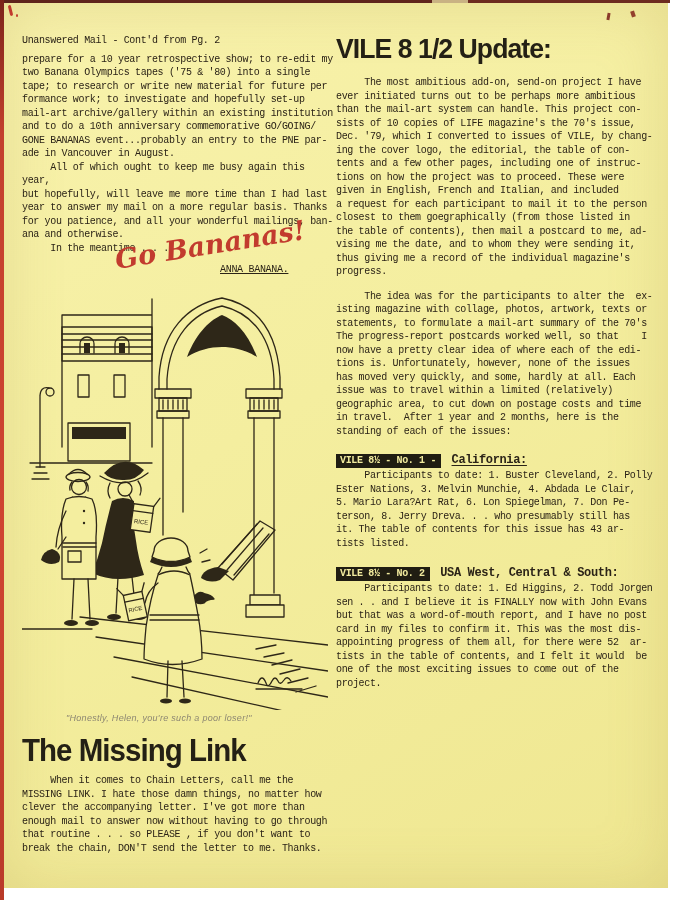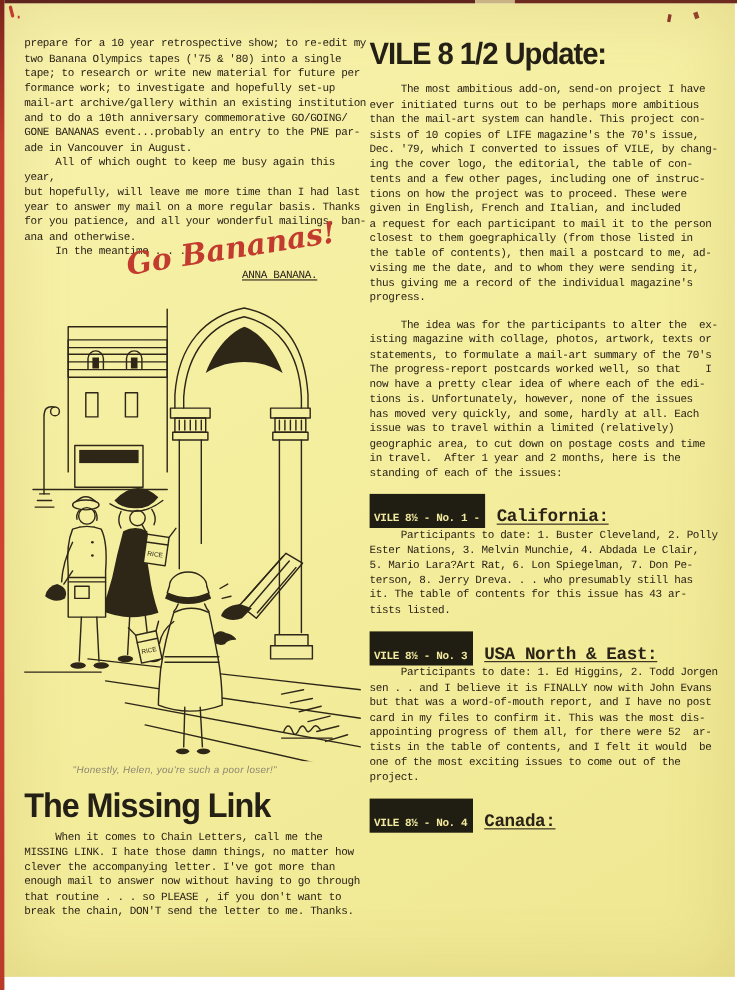--- a/index.html
+++ b/index.html
@@ -57,45 +57,46 @@
   .caption{
     margin:3px 0 12px 44px;color:#8d8772;font-style:italic;
     font-size:9px;letter-spacing:.3px;
   }
 
   .sec-head{margin:0 0 1px 0;white-space:nowrap;}
   .bar{
     display:inline-block;background:#201d12;color:#f2eb9e;
     font-family:"Liberation Mono","DejaVu Sans Mono",monospace;
     font-size:10px;font-weight:bold;letter-spacing:-0.35px;
-    padding:18px 5px 2px 4px;
+    padding:1px 5px 2px 4px;
   }
   .sec-label{
     font-family:"Liberation Mono","DejaVu Sans Mono",monospace;
-    font-size:16px;font-weight:bold;letter-spacing:-0.35px;color:#2b2317;
+    font-size:12px;font-weight:bold;letter-spacing:-0.35px;color:#2b2317;
     margin-left:6px;
   }
   .underlined{text-decoration:underline;text-underline-offset:2px;}
   .sec-body{margin-bottom:12px;}
   .footer{ text-align:right;padding-right:6px;margin-top:1px;}
 </style>
 </head>
 <body>
 
 <div class="paper"></div>
 <div class="edge-left"></div>
 <div class="edge-top-a"></div>
 <div class="edge-top-notch"></div>
 <div class="edge-top-b"></div>
 <div class="mark mark-tl"></div>
 <div class="mark mark-tl2"></div>
 <div class="mark mark-tr1"></div>
 <div class="mark mark-tr2"></div>
 
 <div class="col col-left">
+  <div class="mono cont-head">Unanswered Mail - Cont'd from Pg. 2</div>
   <div class="mono para">prepare for a 10 year retrospective show; to re-edit my
 two Banana Olympics tapes ('75 &amp; '80) into a single
 tape; to research or write new material for future per
 formance work; to investigate and hopefully set-up
 mail-art archive/gallery within an existing institution
 and to do a 10th anniversary commemorative GO/GOING/
 GONE BANANAS event...probably an entry to the PNE par-
 ade in Vancouver in August.</div>
   <div class="mono para">     All of which ought to keep me busy again this year,
 but hopefully, will leave me more time than I had last
@@ -272,41 +273,37 @@
     </div>
     <div class="mono para sec-body">     Participants to date: 1. Buster Cleveland, 2. Polly
 Ester Nations, 3. Melvin Munchie, 4. Abdada Le Clair,
 5. Mario Lara?Art Rat, 6. Lon Spiegelman, 7. Don Pe-
 terson, 8. Jerry Dreva. . . who presumably still has
 it. The table of contents for this issue has 43 ar-
 tists listed.</div>
   </div>
 
   <div class="section">
+    <div class="sec-head">
+      <span class="bar">VILE 8½ - No. 2</span>
+      <span class="sec-label">USA West, Central &amp; South:</span>
+    </div>
   </div>
 
   <div class="section">
-    <div class="sec-head">
-      <span class="bar">VILE 8½ - No. 3</span>
-      <span class="sec-label underlined">USA North &amp; East:</span>
-    </div>
     <div class="mono para sec-body">     Participants to date: 1. Ed Higgins, 2. Todd Jorgen
 sen . . and I believe it is FINALLY now with John Evans
 but that was a word-of-mouth report, and I have no post
 card in my files to confirm it. This was the most dis-
 appointing progress of them all, for there were 52  ar-
 tists in the table of contents, and I felt it would  be
 one of the most exciting issues to come out of the
 project.</div>
   </div>
 
   <div class="section">
-    <div class="sec-head">
-      <span class="bar">VILE 8½ - No. 4</span>
-      <span class="sec-label underlined">Canada:</span>
-    </div>
   </div>
 
   <div class="mono footer">
     
     
   </div>
 </div>
 
 </body></html>

